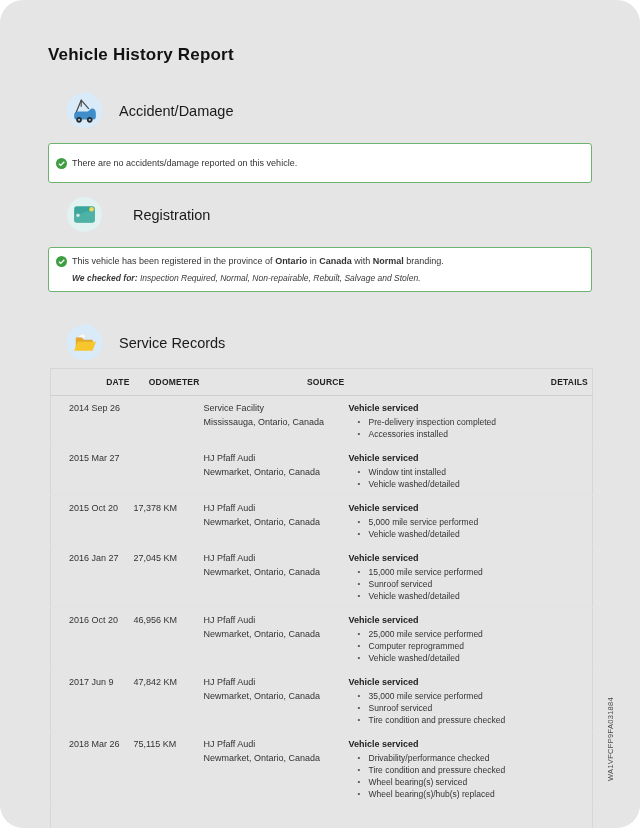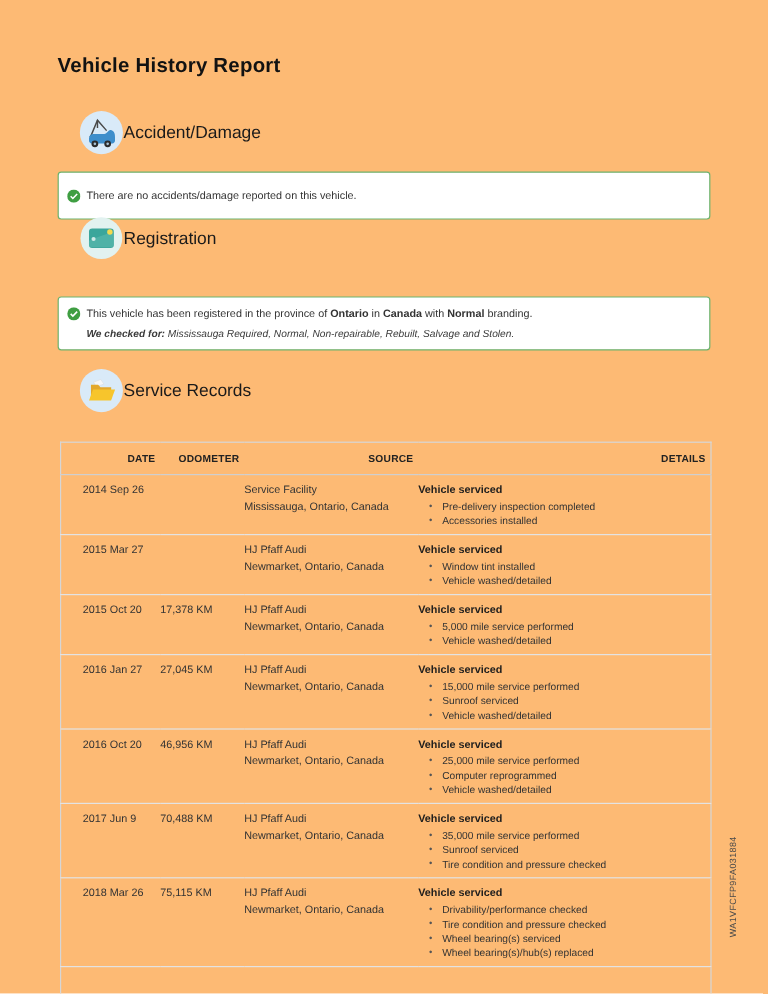--- a/index.html
+++ b/index.html
@@ -1,33 +1,33 @@
 <!DOCTYPE html>
 <html><head>
 <meta charset="utf-8">
 <style>
   html,body { margin:0; padding:0; background:#ffffff; }
   body {
     width:640px; height:828px; position:relative; overflow:hidden;
     font-family:"Liberation Sans", sans-serif; color:#333;
   }
-  .page { position:absolute; inset:0; background:#fdba74; }
+  .page { position:absolute; inset:0; background:#e5e5e5;border-radius:23px; }
 
   .title {
     position:absolute; left:48px; top:45px; margin:0;
     font-size:17px; font-weight:bold; color:#121212; letter-spacing:.2px;
   }
 
   
   .section-header { position:absolute; left:66px; display:flex; align-items:center; }
   .section-header.accident { top:92px; }
-  .section-header.registration { top:180px; }
-  .section-header.service { top:307px; }
+  .section-header.registration { top:196px;gap:14px; }
+  .section-header.service { top:324px; }
   .icon-circle { width:37px; height:37px; display:inline-block; }
-  .section-title { font-size:14.5px; color:#1a1a1a; margin-left:0; }
+  .section-title { font-size:14.5px; color:#1a1a1a; margin-left:16px; }
 
   
   .alert {
     position:absolute; left:48px; width:544px; box-sizing:border-box;
     border:1px solid #6db36f; border-radius:3px; background:#fff;
     font-size:9px; color:#333;
   }
   .alert-accident { top:143px; height:40px; display:flex; align-items:center; padding:0 7px; }
   .alert-registration { top:247px; padding:7px 7px 8px; }
   .alert-row { display:flex; align-items:center; }
@@ -125,21 +125,21 @@
   <div class="alert alert-registration">
     <div class="alert-row">
       <span class="check">
         <svg width="11" height="11" viewBox="0 0 11 11">
           <circle cx="5.5" cy="5.5" r="5.5" fill="#3f9e42"></circle>
           <path d="M2.9 5.6 L4.7 7.4 L8.3 3.7" stroke="#fff" stroke-width="1.3" fill="none"></path>
         </svg>
       </span>
       <span class="alert-text"><span>This vehicle has been registered in the province of </span><b>Ontario</b><span> in </span><b>Canada</b><span> with </span><b>Normal</b><span> branding.</span></span>
     </div>
-    <div class="checked-line"><span class="checked-label">We checked for:</span><span> Mississauga Required, Normal, Non-repairable, Rebuilt, Salvage and Stolen.</span></div>
+    <div class="checked-line"><span class="checked-label">We checked for:</span><span> Inspection Required, Normal, Non-repairable, Rebuilt, Salvage and Stolen.</span></div>
   </div>
 
   <div class="section-header service">
     <span class="icon-circle">
       <svg width="37" height="37" viewBox="0 0 34 34">
         <circle cx="17" cy="17" r="16.5" fill="#d9eaf8"></circle>
         <path d="M11 10.5 l5.5 -2 2.5 3.5 -6 2 z" fill="#f4f6f8" stroke="#d8dde2" stroke-width="0.5"></path>
         <path d="M9 12.5 h5.5 l1.8 2 H24.5 v9 H9 z" fill="#e3a82b"></path>
         <path d="M7.5 24.5 l3.1 -8.3 h16.9 l-3.1 8.3 z" fill="#f7c52c"></path>
       </svg>
@@ -241,21 +241,21 @@
             <ul class="d-list">
               <li>25,000 mile service performed</li>
               <li>Computer reprogrammed</li>
               <li>Vehicle washed/detailed</li>
             </ul>
           </td>
         </tr>
 
         <tr>
           <td class="first">2017 Jun 9</td>
-          <td>70,488 KM</td>
+          <td>47,842 KM</td>
           <td>
             <div class="src-name">HJ Pfaff Audi</div>
             <div>Newmarket, Ontario, Canada</div>
           </td>
           <td>
             <div class="d-title">Vehicle serviced</div>
             <ul class="d-list">
               <li>35,000 mile service performed</li>
               <li>Sunroof serviced</li>
               <li>Tire condition and pressure checked</li>

